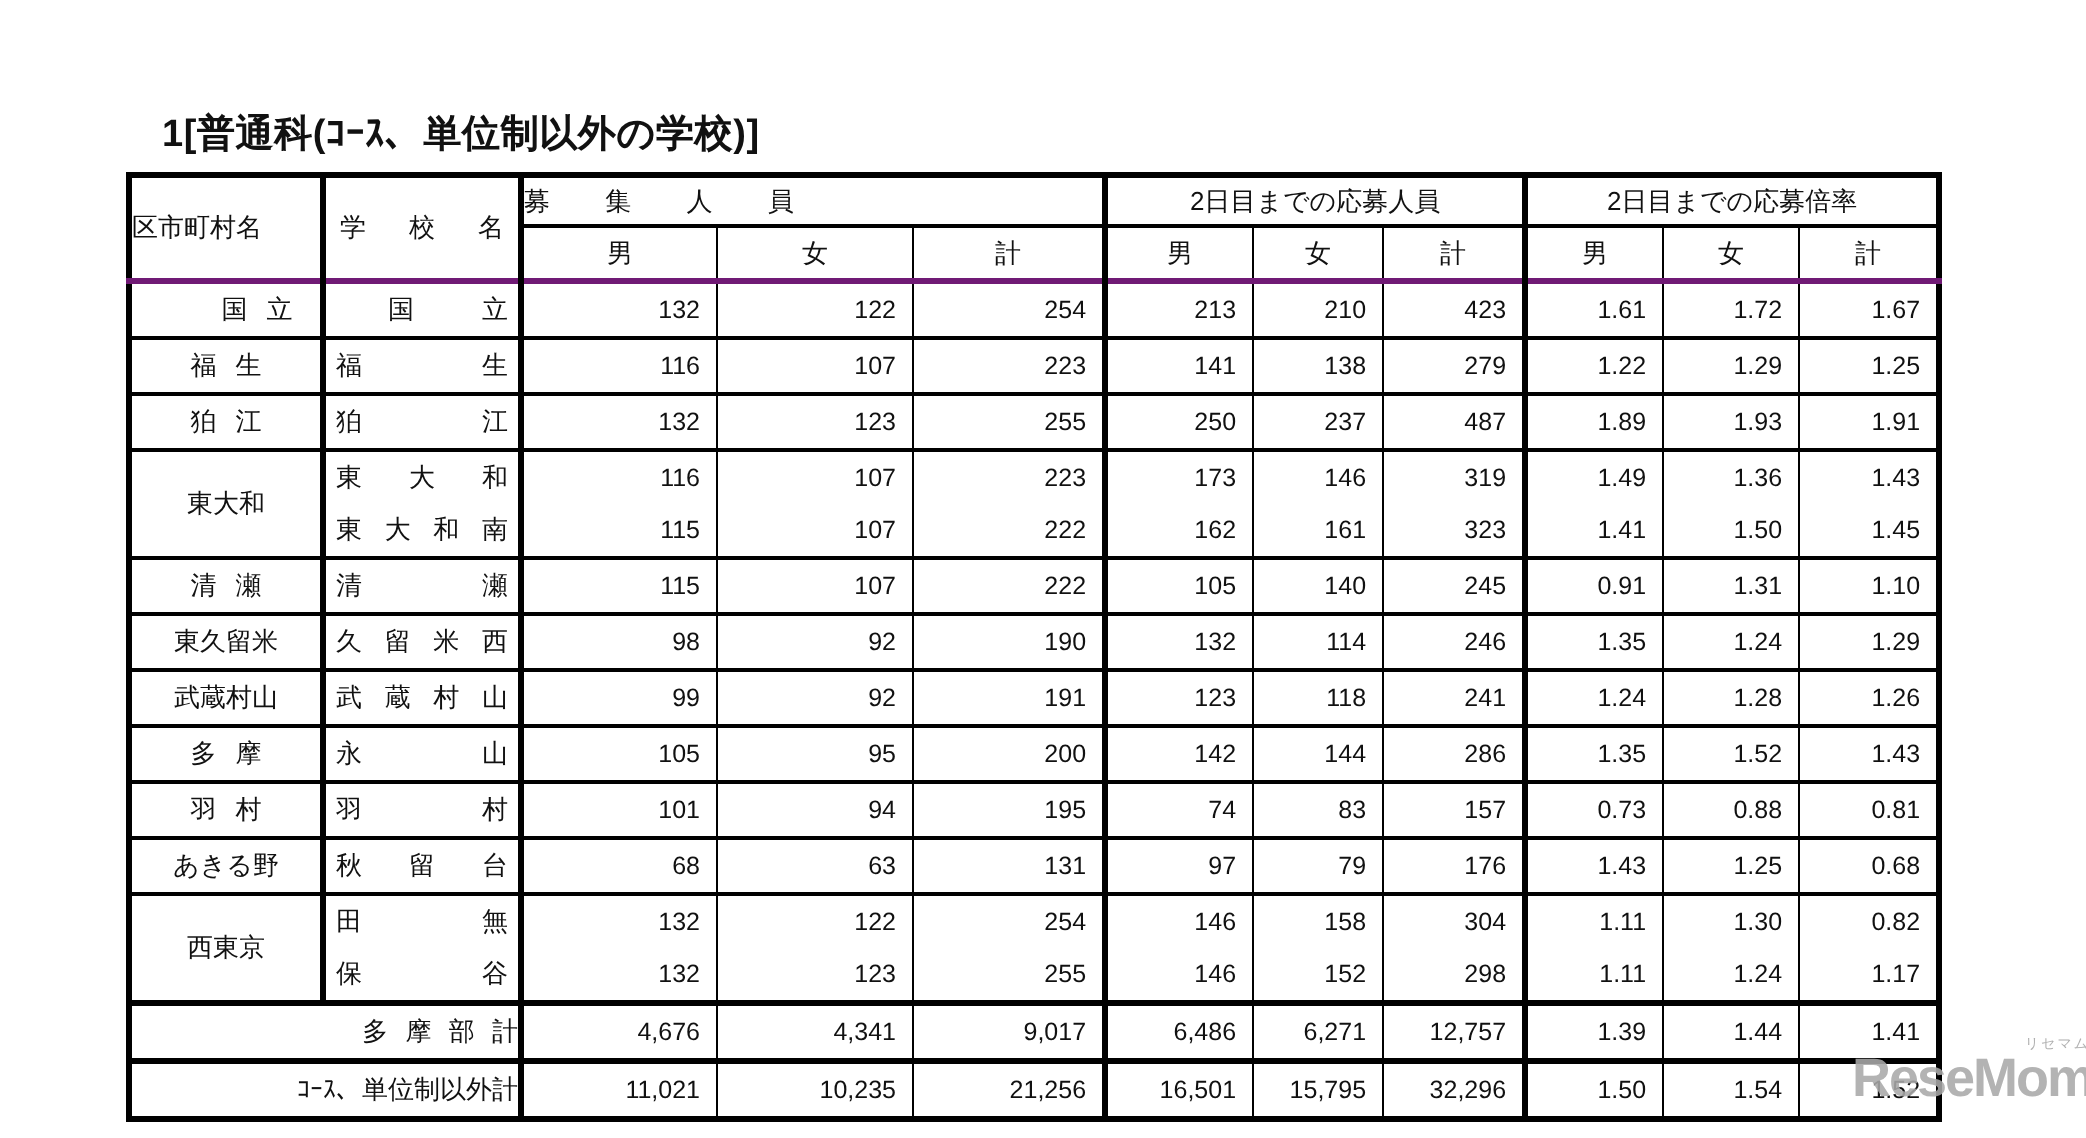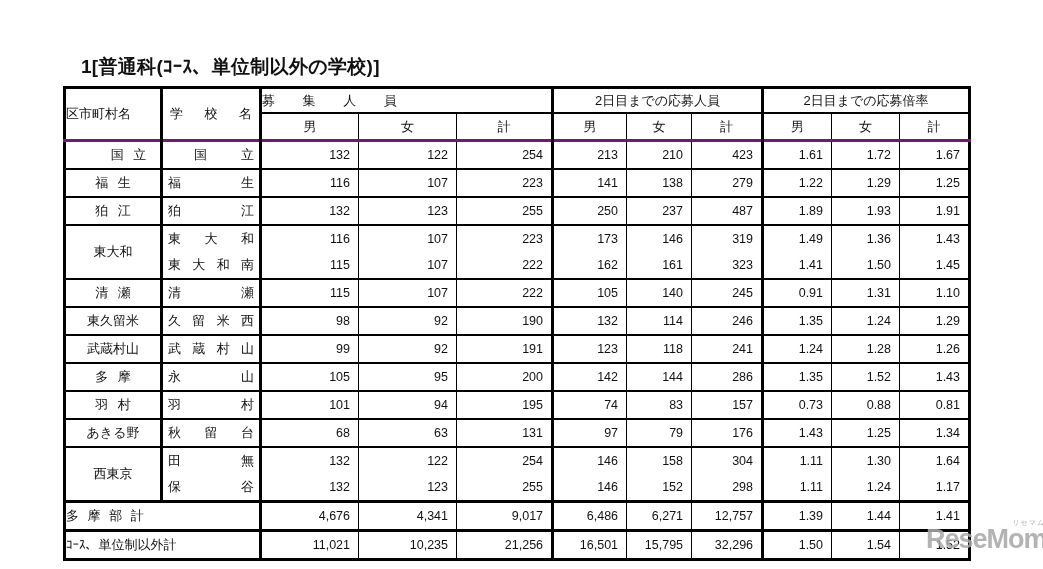--- a/index.html
+++ b/index.html
@@ -45,21 +45,21 @@
   tbody tr.nosep td { border-top: none; }
   tbody tr.total td { border-top: 3px solid #000; }
   .muni-h { text-align: left; }
   .school-h { text-align: justify; text-align-last: justify; padding: 0 7px; }
   .grp { text-align: left; word-spacing: 24px; }
   .grp-plain { }
   .sub { text-align: center; }
   .muni { text-align: center; word-spacing: 6px; }
   .school { text-align: justify; text-align-last: justify; padding: 0 5px; }
   .num { text-align: right; padding-right: 8px; font-size: 12.5px; }
-  .total-label { text-align: left; word-spacing: 5px; }
+  .total-label { text-align: right; word-spacing: 5px; }
   .watermark { position: absolute; left: 926px; top: 518px; opacity: 0.88; }
   .wm-ruby {
     position: absolute; top: 1px; right: 8px;
     font-size: 7px; line-height: 8px; color: #a6a6a6;
     letter-spacing: 1px;
   }
   .wm-text {
     margin-top: 8px;
     font-size: 27px; font-weight: bold;
     color: #a9a9a9; letter-spacing: -1px;
@@ -239,34 +239,34 @@
         <td class="muni" rowspan="1">あきる野</td>
         <td class="school gl">秋 留 台</td>
         <td class="num gl">68</td>
         <td class="num">63</td>
         <td class="num">131</td>
         <td class="num gl">97</td>
         <td class="num">79</td>
         <td class="num">176</td>
         <td class="num gl">1.43</td>
         <td class="num">1.25</td>
-        <td class="num">1.34</td>
+        <td class="num">0.68</td>
       </tr>
       <tr>
         <td class="muni" rowspan="2">西東京</td>
         <td class="school gl">田 無</td>
         <td class="num gl">132</td>
         <td class="num">122</td>
         <td class="num">254</td>
         <td class="num gl">146</td>
         <td class="num">158</td>
         <td class="num">304</td>
         <td class="num gl">1.11</td>
         <td class="num">1.30</td>
-        <td class="num">1.64</td>
+        <td class="num">0.82</td>
       </tr>
       <tr class="nosep">
         <td class="school gl">保 谷</td>
         <td class="num gl">132</td>
         <td class="num">123</td>
         <td class="num">255</td>
         <td class="num gl">146</td>
         <td class="num">152</td>
         <td class="num">298</td>
         <td class="num gl">1.11</td>

